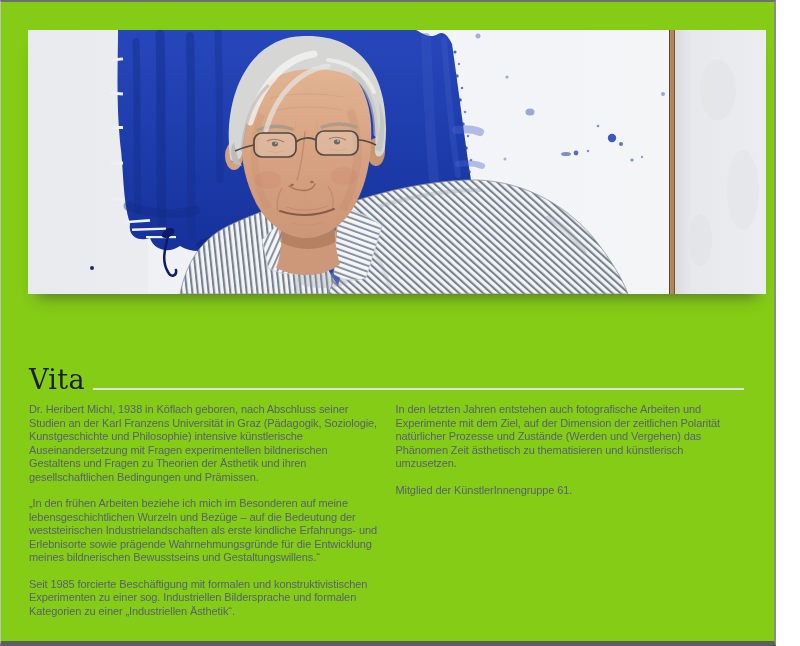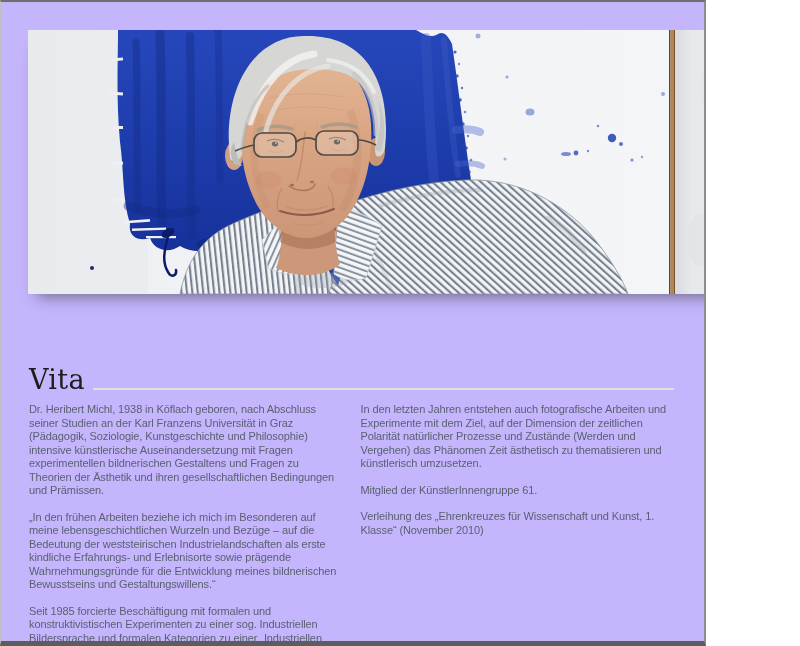--- a/index.html
+++ b/index.html
@@ -1,17 +1,17 @@
 <!DOCTYPE html>
 <html><head>
 <meta charset="utf-8">
 <style>
   html,body{margin:0;padding:0;background:#ffffff;}
   .page{
-    position:relative;width:706px;height:646px;box-sizing:border-box;background:#c4b5fd;
+    position:relative;width:776px;height:646px;box-sizing:border-box;background:#84cc16;
     border-top:2px solid #6e6e6e;border-bottom:5px solid #5d5d5d;
     border-left:1px solid #bfbfbf;border-right:2px solid #8c8c8c;
     overflow:hidden;font-family:"Liberation Sans",sans-serif;
   }
   .photo{
     position:absolute;left:27px;top:28px;width:738px;height:264px;
     box-shadow:0 12px 14px -9px rgba(50,50,50,.55);
     background:#f1f2f5;
   }
   .photo svg{display:block;}
@@ -275,17 +275,16 @@
 
   <div class="columns">
     <div class="col">
       <p>Dr. Heribert Michl, 1938 in Köflach geboren, nach Abschluss seiner Studien an der Karl Franzens Universität in Graz (Pädagogik, Soziologie, Kunstgeschichte und Philosophie) intensive künstlerische Auseinandersetzung mit Fragen experimentellen bildnerischen Gestaltens und Fragen zu Theorien der Ästhetik und ihren gesellschaftlichen Bedingungen und Prämissen.</p>
       <p>„In den frühen Arbeiten beziehe ich mich im Besonderen auf meine lebensgeschichtlichen Wurzeln und Bezüge – auf die Bedeutung der weststeirischen Industrielandschaften als erste kindliche Erfahrungs- und Erlebnisorte sowie prägende Wahrnehmungsgründe für die Entwicklung meines bildnerischen Bewusstseins und Gestaltungswillens.“</p>
       <p>Seit 1985 forcierte Beschäftigung mit formalen und konstruktivistischen Experimenten zu einer sog. Industriellen Bildersprache und formalen Kategorien zu einer „Industriellen Ästhetik“.</p>
     </div>
     <div class="col">
       <p>In den letzten Jahren entstehen auch fotografische Arbeiten und Experimente mit dem Ziel, auf der Dimension der zeitlichen Polarität natürlicher Prozesse und Zustände (Werden und Vergehen) das Phänomen Zeit ästhetisch zu thematisieren und künstlerisch umzusetzen.</p>
       <p>Mitglied der KünstlerInnengruppe 61.</p>
-      <p>Verleihung des „Ehrenkreuzes für Wissenschaft und Kunst, 1. Klasse“ (November 2010)</p>
     </div>
   </div>
 
 </div>
 
 </body></html>

